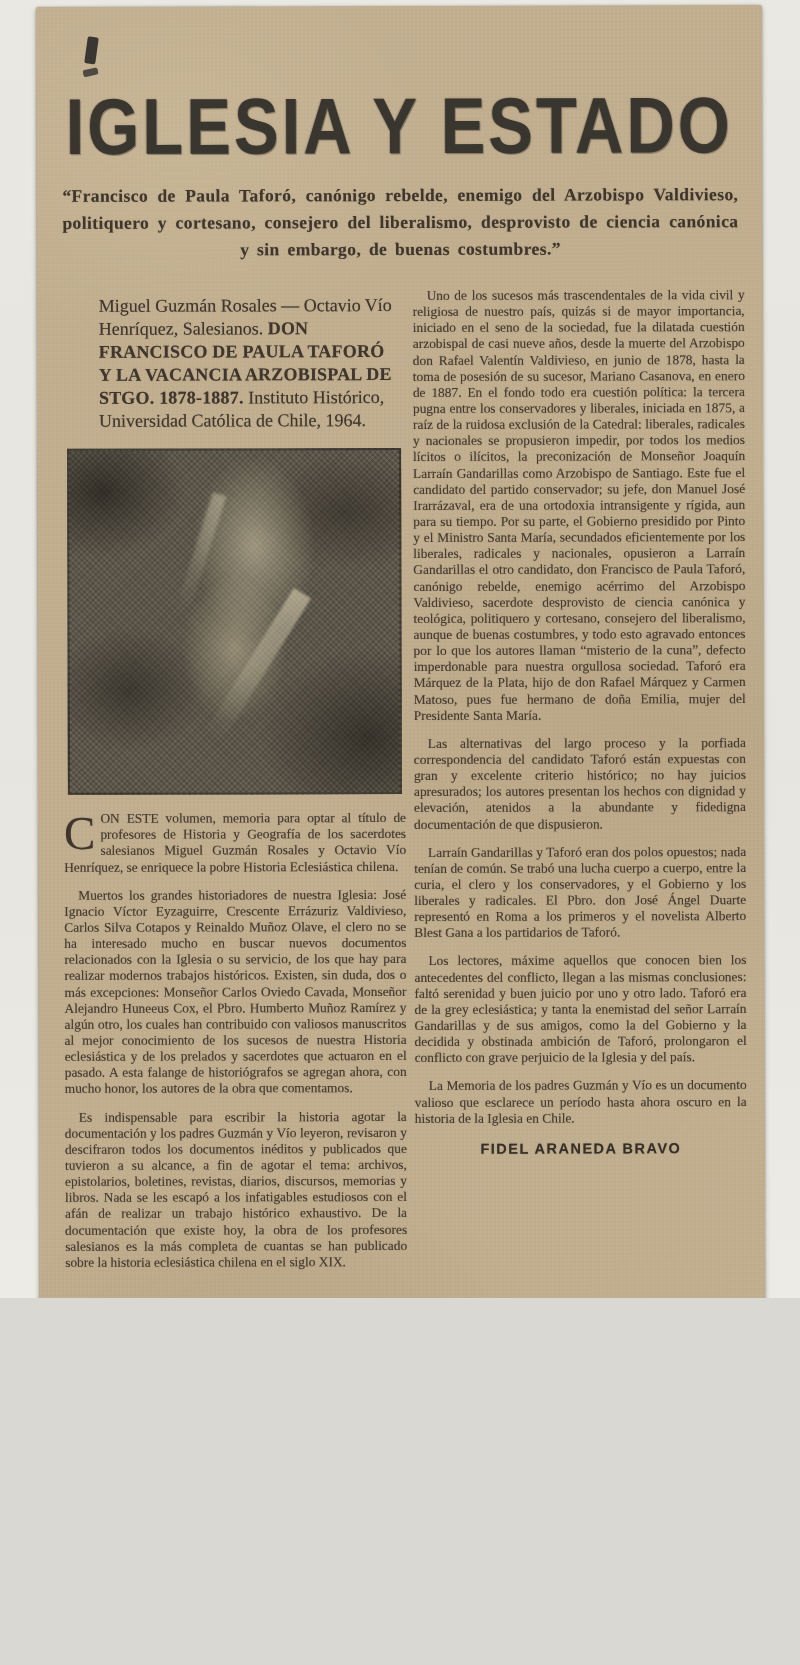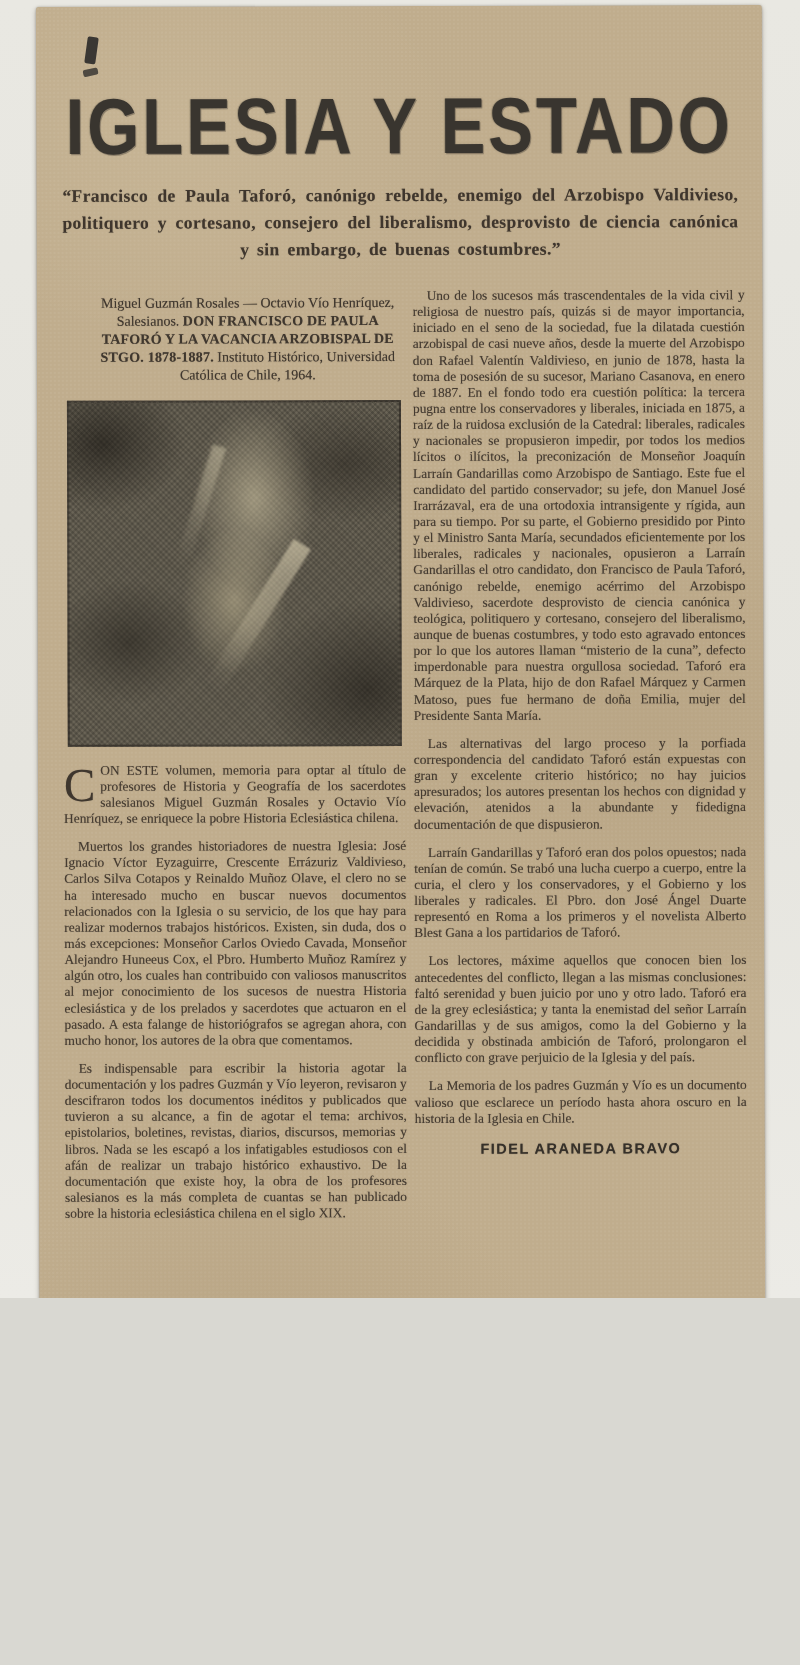--- a/index.html
+++ b/index.html
@@ -47,21 +47,21 @@
     font-size:13.4px; line-height:1.205; color:rgba(62,53,44,.9);
     text-align:justify;
     text-shadow:0 0 .8px rgba(62,53,44,.55);
   }
   .col-left{left:26px; width:342px;}
   .col-right{left:376px; width:332px;}
   .col p{margin:0 0 12px 0; text-indent:14px;}
   
   .citation{
     width:298px; margin:6px 0 16px 36px;
-    font-size:14px; line-height:1.28; text-align:center;
+    font-size:18px; line-height:1.28; text-align:left;
     color:rgba(58,50,42,.92);
   }
   .citation .cit-title{font-weight:bold; letter-spacing:.2px;}
   
   .photo{
     position:relative; width:330px; height:342px; margin:0 0 16px 4px;
     border:2px solid rgba(47,42,36,.55);
     background-color:#6b6557;
     background-image:
       radial-gradient(ellipse 85px 125px at 56% 28%, rgba(213,202,168,.55), rgba(213,202,168,0) 72%),

